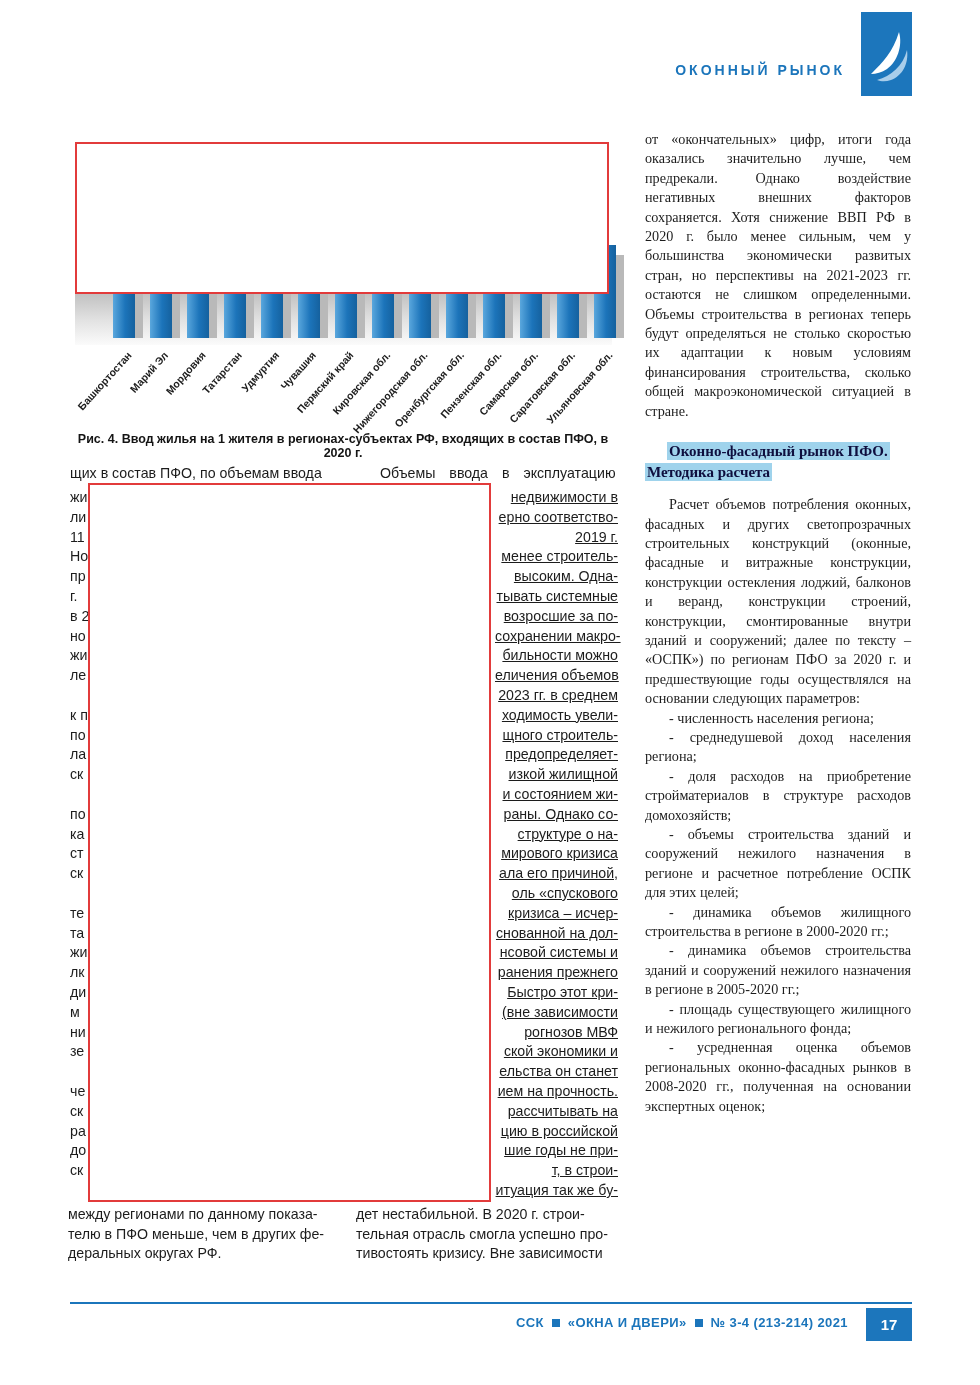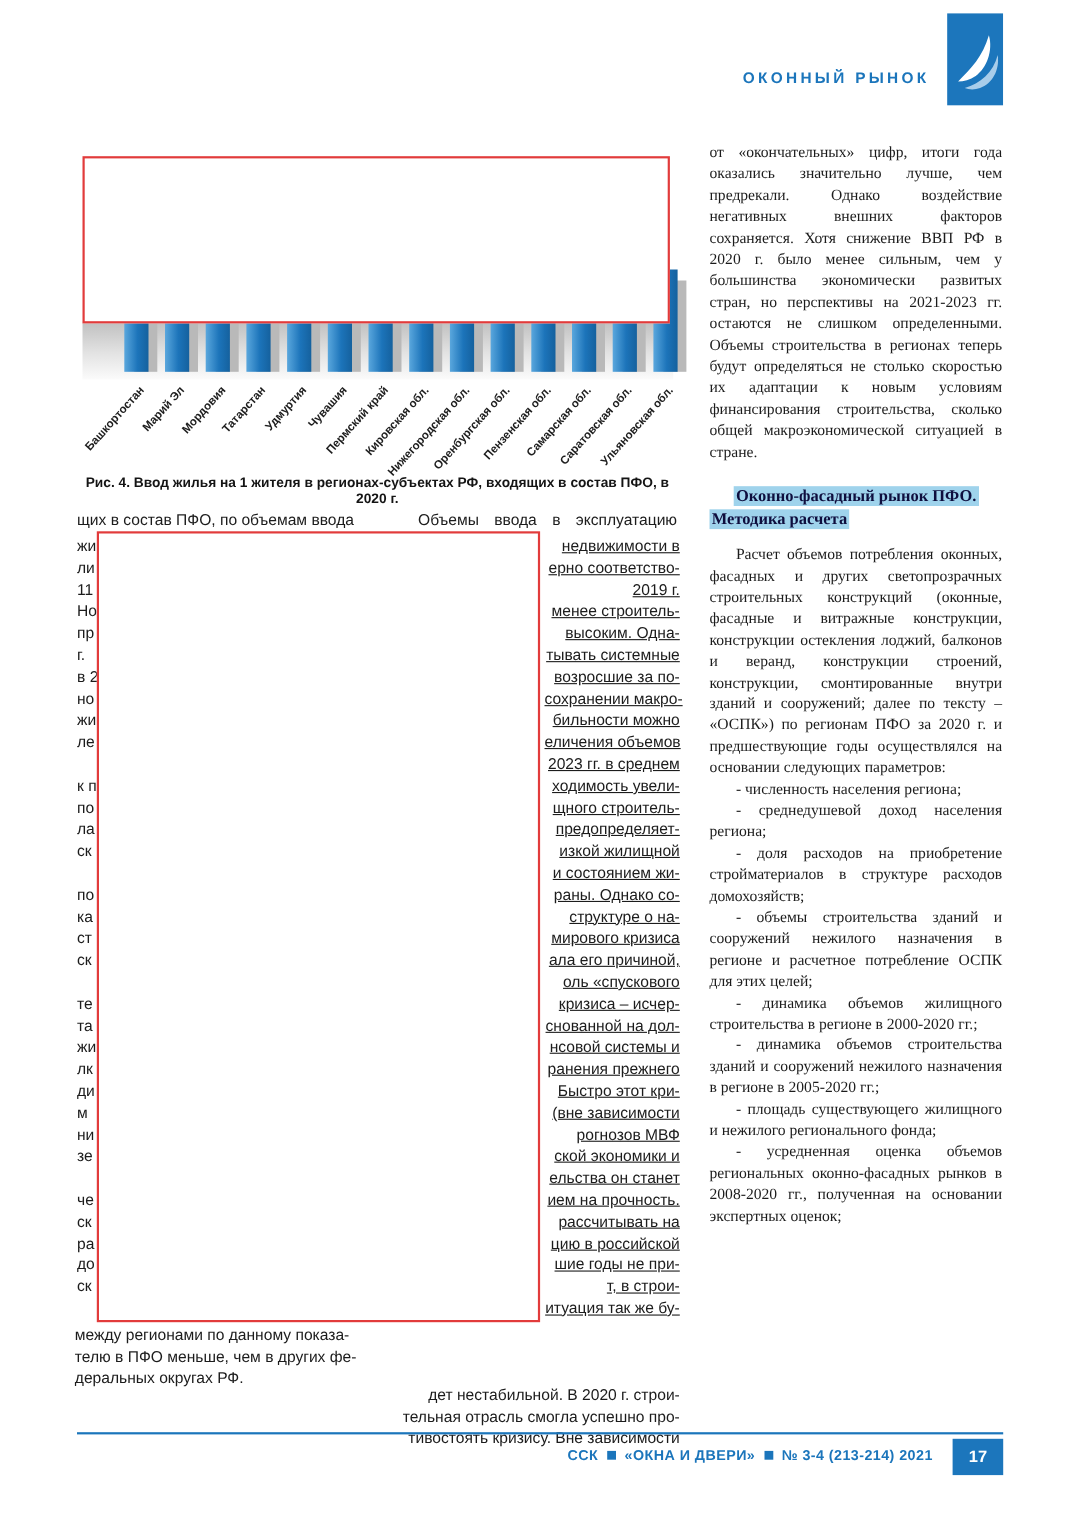--- a/index.html
+++ b/index.html
@@ -40,21 +40,21 @@
   .first-line { position: absolute; font-size: 14.2px; line-height: 19.7px; }
   .left-first { left: 70px; top: 464px; width: 262px; }
   .mid-first { left: 356px; top: 464px; width: 262px; text-indent: 24px; word-spacing: 10px; }
 
   .lfrags { position: absolute; left: 70px; top: 488px; width: 20px; z-index: 1; }
   .lfrag { height: 19.8px; white-space: nowrap; font-size: 14.2px; line-height: 19.8px; }
   .mfrags { position: absolute; left: 495px; top: 488px; width: 123px; z-index: 1; text-decoration: underline; }
   .mfrag { height: 19.8px; white-space: nowrap; font-size: 14.2px; line-height: 19.8px; text-align: right; }
 
   .left-close { position: absolute; left: 68px; top: 1205px; width: 262px; }
-  .mid-close { position: absolute; left: 356px; top: 1260px; width: 262px; text-align: right; }
+  .mid-close { position: absolute; left: 356px; top: 1205px; width: 262px; }
   .tline { font-size: 14.2px; line-height: 19.7px; white-space: nowrap; }
 
   .right-col { position: absolute; left: 645px; top: 130px; width: 266px;
     font-size: 14.2px; line-height: 19.4px; text-align: justify; font-family: Liberation Serif, serif; }
   .para { margin: 0; }
   .para.indent { text-indent: 24px; }
   .subhead { margin: 20px 0 12px; font-size: 15px; line-height: 21px; font-weight: 700;
     text-indent: 22px; text-align: left; }
   .hl { background: #9fd3ec; color: #0e0e3e; padding: 1px 2px;
     -webkit-box-decoration-break: clone; box-decoration-break: clone; }

